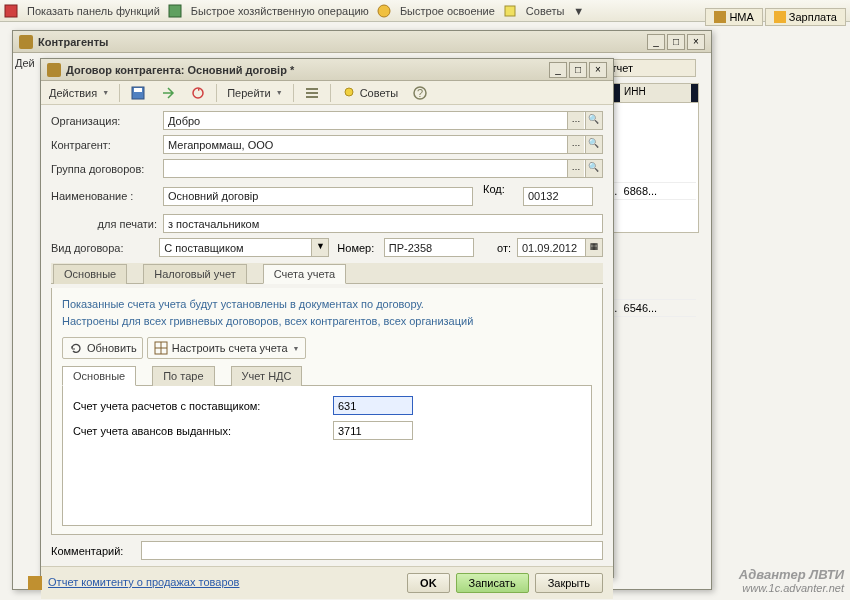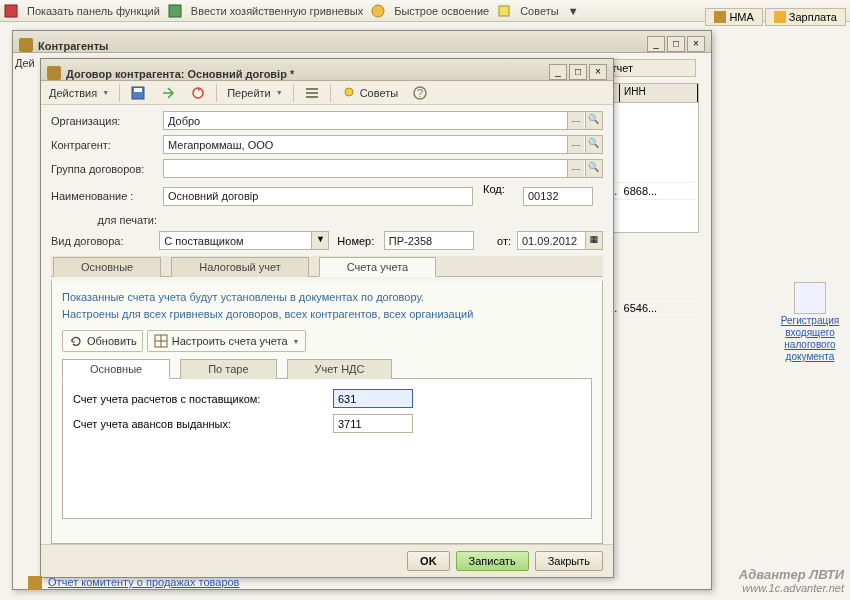--- a/index.html
+++ b/index.html
@@ -5,21 +5,21 @@
 * { box-sizing: border-box; margin: 0; padding: 0; font-family: Tahoma, Arial, sans-serif; font-size: 11px; }
 body { background: #f4f3ee; width: 850px; height: 600px; overflow: hidden; position: relative; }
 
 .top-toolbar { height: 22px; background: linear-gradient(#f8f7f0, #ebe8d8); border-bottom: 1px solid #c0c0b0; display: flex; align-items: center; padding: 0 4px; gap: 8px; }
 .top-toolbar .btn { display: flex; align-items: center; gap: 9px; color: #444; cursor: pointer; }
 .top-toolbar .ico { width: 14px; height: 14px; display: inline-block; }
 
 .main-area { position: relative; height: 578px; }
 
 .window { position: absolute; background: #f4f3ee; border: 1px solid #8a8a7a; box-shadow: 2px 2px 6px rgba(0,0,0,0.25); }
-.titlebar { background: linear-gradient(#e8e5d5, #d8d4c0); height: 22px; display: flex; align-items: flex-end; padding: 0 6px; border-bottom: 1px solid #b0ac98; }
+.titlebar { background: linear-gradient(#e8e5d5, #d8d4c0); height: 22px; display: flex; align-items: center; padding: 0 6px; border-bottom: 1px solid #b0ac98; }
 .titlebar .ticon { width: 14px; height: 14px; margin-right: 5px; background: #b08830; border-radius: 2px; }
 .titlebar .ttext { flex: 1; color: #333; font-weight: bold; }
 .titlebar .wbtn { width: 18px; height: 16px; border: 1px solid #a09c88; background: #eae7d8; margin-left: 2px; text-align: center; line-height: 13px; cursor: pointer; font-size: 10px; }
 
 .win-back { left: 12px; top: 8px; width: 700px; height: 560px; }
 .win-back .body { padding: 6px; position: relative; height: 535px; }
 
 .toolbar { height: 24px; display: flex; align-items: center; gap: 2px; padding: 2px; border-bottom: 1px solid #d0ccb8; background: #f2efe2; }
 .tbtn { border: 1px solid transparent; padding: 2px 5px; display: flex; align-items: center; gap: 3px; cursor: pointer; border-radius: 2px; color: #333; }
 .tbtn .arw { font-size: 7px; color: #666; margin-left: 2px; }
@@ -33,21 +33,21 @@
 .frow { display: flex; align-items: center; margin-bottom: 5px; }
 .flabel { width: 112px; color: #333; }
 .finput { flex: 1; position: relative; }
 .finput input, .finput .combo { width: 100%; height: 19px; border: 1px solid #b8b4a0; background: #fff; padding: 1px 4px; color: #222; }
 .finput .selbtn { position: absolute; right: 1px; top: 1px; width: 17px; height: 17px; border-left: 1px solid #b8b4a0; background: #eae7d8; text-align: center; line-height: 15px; cursor: pointer; font-size: 9px; }
 .finput .selbtn.mag { right: 1px; }
 .finput .selbtn.dots { right: 19px; }
 .frow .code { width: 36px; margin: 0 4px 14px 10px; }
 
 .tabbar { display: flex; border-bottom: 1px solid #b8b4a0; margin-top: 6px; padding-left: 2px; background: #eae7d8; }
-.tab { padding: 3px 27px; border: 1px solid #b8b4a0; border-bottom: none; background: #e4e0cc; margin-right: 10px; cursor: pointer; position: relative; top: 1px; color: #444; }
+.tab { padding: 3px 10px; border: 1px solid #b8b4a0; border-bottom: none; background: #e4e0cc; margin-right: 16px; cursor: pointer; position: relative; top: 1px; color: #444; }
 .tab.active { background: #fafaf5; border-bottom: 1px solid #fafaf5; }
 
 .tabpanel { flex: 1; border-top: none; padding: 8px 10px; background: #fafaf5; margin: 0 10px; border: 1px solid #b8b4a0; border-top: none; }
 .infotext { color: #3a6a9a; line-height: 1.5; margin-bottom: 8px; }
 .subbar { display: flex; gap: 4px; margin-bottom: 6px; }
 
 .innertabs { display: flex; border-bottom: 1px solid #b8b4a0; }
 .innertabs .tab { background: #e8e5d5; }
 .innertabs .tab.active { background: #fff; border-bottom: 1px solid #fff; }
 .innerpanel { border: 1px solid #b8b4a0; border-top: none; padding: 10px; background: #fff; height: 140px; }
@@ -60,21 +60,21 @@
 .commentrow .clabel { width: 90px; }
 .commentrow input { flex: 1; height: 19px; border: 1px solid #b8b4a0; background: #fff; padding: 1px 4px; }
 
 .btnbar { display: flex; justify-content: flex-end; gap: 6px; padding: 6px 10px; border-top: 1px solid #d0ccb8; background: #eeebdc; }
 .dbtn { border: 1px solid #a8a48c; background: linear-gradient(#f6f4e8, #e4e0cc); padding: 3px 12px; cursor: pointer; border-radius: 2px; }
 .dbtn.primary { background: linear-gradient(#d0f0b0, #a8d880); border-color: #80b050; }
 .dbtn.bold { font-weight: bold; }
 
 .bg-grid { position: absolute; left: 620px; top: 60px; width: 170px; }
 .bg-grid .gh { height: 20px; background: #eae7d8; border: 1px solid #c0bca8; display: flex; }
-.bg-grid .gh div { border-right: 1px solid #0f172a; padding: 2px 4px; font-size: 10px; }
+.bg-grid .gh div { border-right: 7px solid #0f172a; padding: 2px 4px; font-size: 10px; }
 .bg-grid .gr { height: 130px; border: 1px solid #c0bca8; border-top: none; background: #fff; font-size: 10px; padding: 2px; }
 .bg-grid .cell { padding: 2px 4px; border-bottom: 1px solid #eee; }
 
 .sidelink { position: absolute; left: 780px; top: 260px; width: 60px; text-align: center; }
 .sidelink .sic { width: 32px; height: 32px; margin: 0 auto; border: 1px solid #c0bca8; background: #f0f0ff; }
 .sidelink a { color: #2a5aaa; text-decoration: underline; font-size: 10px; }
 
 .navtabs { position: absolute; right: 4px; top: 8px; display: flex; gap: 2px; }
 .navtabs .nt { border: 1px solid #c0bca8; background: #f0ecd8; padding: 2px 8px; font-size: 10px; display: flex; align-items: center; gap: 3px; }
 .navtabs .nic { width: 12px; height: 12px; background: #c09030; }
@@ -100,21 +100,21 @@
         </svg>
       </span>
       <span>Показать панель функций</span>
     </div>
   <div class="btn">
       <span class="ico">
         <svg width="14" height="14">
           <rect x="1" y="1" width="12" height="12" fill="#60a060" stroke="#306030"></rect>
         </svg>
       </span>
-      <span>Ввести хозяйственную гривневых</span>
+      <span>Быстрое хозяйственную операцию</span>
     </div>
   <div class="btn">
       <span class="ico">
         <svg width="14" height="14">
           <circle cx="7" cy="7" r="6" fill="#f0c040" stroke="#b08020"></circle>
         </svg>
       </span>
       <span>Быстрое освоение</span>
     </div>
   <div class="btn">
@@ -271,20 +271,23 @@
         <div class="finput" style="flex:0 0 310px">
           <input value="Основний договір" style="">
         </div>
         <div class="code">Код:</div>
         <div class="finput" style="flex:0 0 70px">
           <input value="00132" style="">
         </div>
       </div>
       <div class="frow">
         <div class="flabel" style="text-align:right; padding-right:6px">для печати:</div>
+        <div class="finput">
+          <input value="з постачальником" style="">
+        </div>
       </div>
       <div class="frow">
         <div class="flabel">Вид договора:</div>
         <div class="finput" style="flex:0 0 170px">
           <input value="С поставщиком" style="">
           <span class="selbtn">▼</span>
         </div>
         <div style="width:48px; margin-left:8px">Номер:</div>
         <div class="finput" style="flex:0 0 90px">
           <input value="ПР-2358" style="">
@@ -340,33 +343,33 @@
           <div class="aclabel">Счет учета расчетов с поставщиком:</div>
           <input class="hl" value="631" style="">
         </div>
         <div class="acrow">
           <div class="aclabel">Счет учета авансов выданных:</div>
           <input value="3711" style="">
         </div>
       </div>
     </div>
 
+    <div class="commentrow">
+      <div class="clabel">Комментарий:</div>
+      <input value="" style="">
+    </div>
 
     <div class="btnbar">
       <div class="dbtn bold">OK</div>
       <div class="dbtn primary">Записать</div>
       <div class="dbtn">Закрыть</div>
     </div>
   </div>
 </div>
 
-<div class="sidelink">
-  <div class="sic"></div>
-  <a href="#">Регистрация входящего налогового документа</a>
-</div>
 
 <div class="bottomlink">
   <span class="bic"></span>
   <a href="#">Отчет комитенту о продажах товаров</a>
 </div>
 
 <div class="watermark">
   <div class="big">Адвантер ЛВТИ</div>
   <div>www.1c.advanter.net</div>
 </div>

